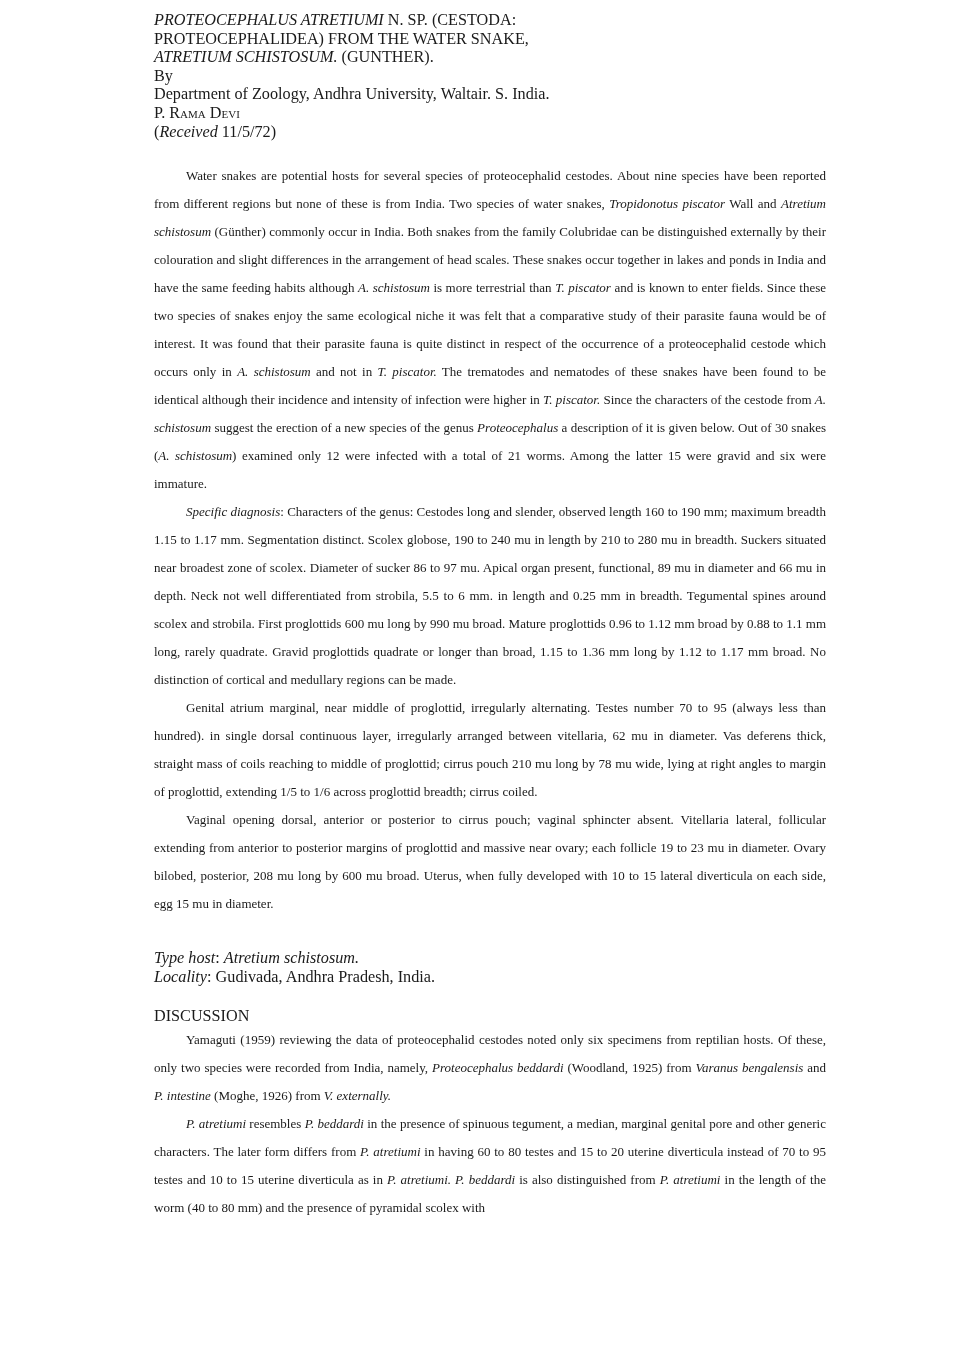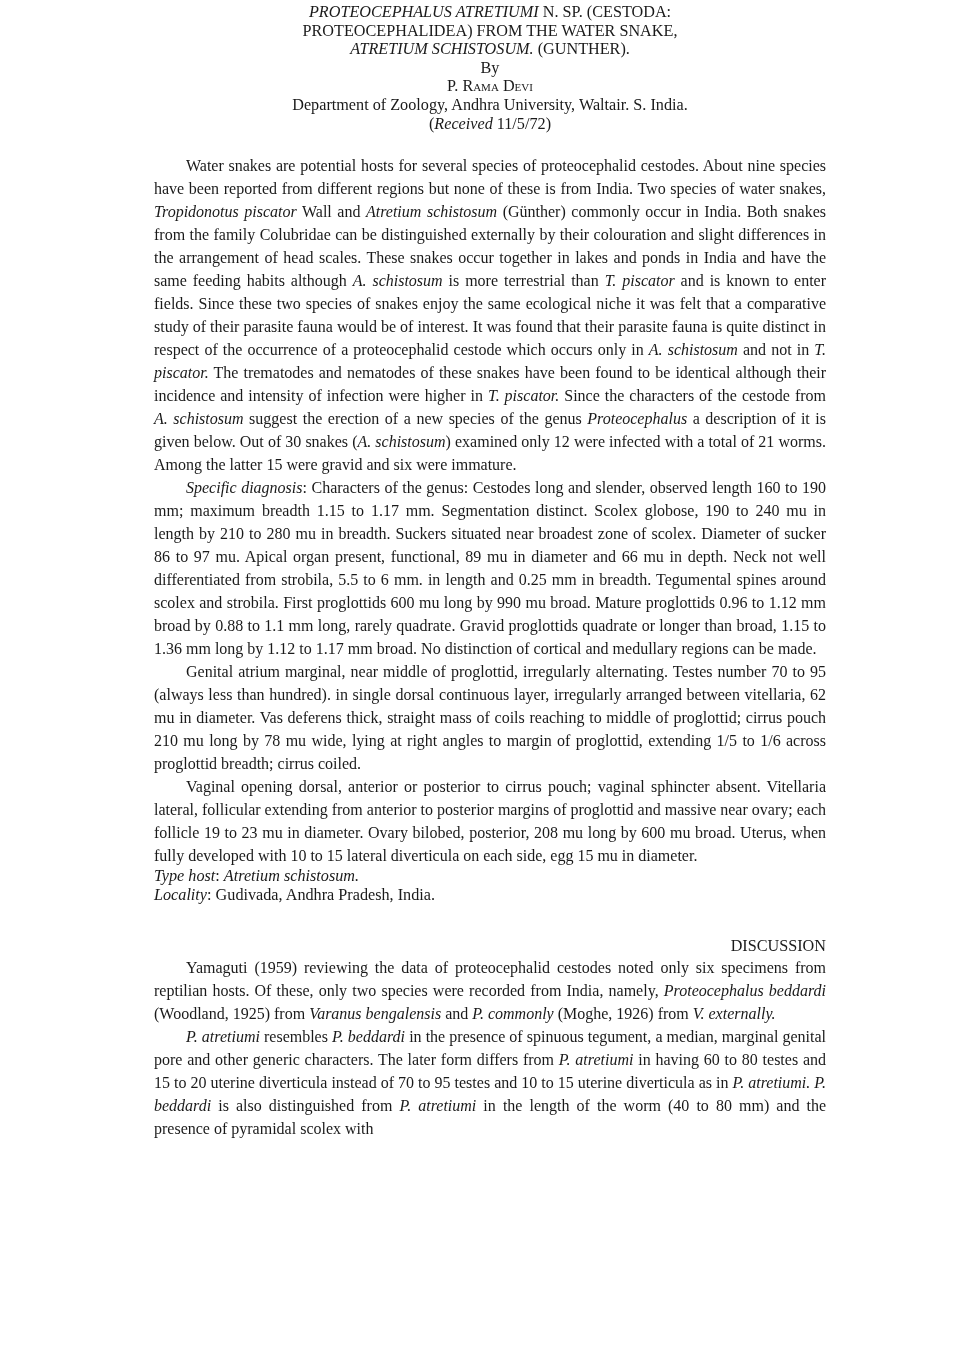--- a/index.html
+++ b/index.html
@@ -1,41 +1,41 @@
 <!DOCTYPE html>
 <html><head>
 <meta charset="utf-8">
 <style>
   html, body { margin: 0; padding: 0; background: #ffffff; }
   body { width: 975px; height: 1350px; position: relative; overflow: hidden;
          font-family: "Liberation Serif", "DejaVu Serif", serif; color: #1a1a1a; }
   .page { position: absolute; left: 154px; top: 0; width: 672px; }
-  .header { text-align: center; font-size: 16.2px; line-height: 18.6px; padding-top: 3px; }
+  .header { text-align: left; font-size: 16.2px; line-height: 18.6px; padding-top: 11px; }
   .header .title-line { display: block; }
   .sc { font-variant: small-caps; }
-  .body-text { font-size: 16px; line-height: 23px; text-align: justify; }
+  .body-text { font-size: 13px; line-height: 28px; text-align: justify; }
   .para { margin: 0; text-indent: 32px; }
   .para.first { margin-top: 21px; }
   i, em { font-style: italic; }
-  .meta { font-size: 16.2px; line-height: 18.9px; }
+  .meta { margin-top: 31px; font-size: 16.2px; line-height: 18.9px; }
   .meta-row { padding-left: 73px; text-indent: -73px; }
-  .disc-heading { text-align: right; margin-top: 32px; font-size: 16.2px; line-height: 18.85px; }
+  .disc-heading { text-align: left; margin-top: 20px; font-size: 16.2px; line-height: 18.85px; }
 </style>
 </head>
 <body>
 
 <div class="page">
 
   <div class="header">
     <span class="title-line"><i>PROTEOCEPHALUS ATRETIUMI</i><span> N. SP. (CESTODA:</span></span>
     <span class="title-line">PROTEOCEPHALIDEA) FROM THE WATER SNAKE,</span>
     <span class="title-line"><i>ATRETIUM SCHISTOSUM.</i><span> (GUNTHER).</span></span>
     <span class="title-line">By</span>
+    <span class="title-line">Department of Zoology, Andhra University, Waltair. S. India.</span>
     <span class="title-line sc">P. Rama Devi</span>
-    <span class="title-line">Department of Zoology, Andhra University, Waltair. S. India.</span>
     <span class="title-line">(<i>Received</i> <span>11/5/72</span>)</span>
   </div>
 
   <div class="body-text">
     <p class="para first"><span>Water snakes are potential hosts for several species of proteocephalid cestodes. About nine species have been reported from different regions but none of these is from India. Two species of water snakes, </span><i>Tropidonotus piscator</i><span> Wall and </span><i>Atretium schistosum</i><span> (Günther) commonly occur in India. Both snakes from the family Colubridae can be distinguished externally by their colouration and slight differences in the arrangement of head scales. These snakes occur together in lakes and ponds in India and have the same feeding habits although </span><i>A. schistosum</i><span> is more terrestrial than </span><i>T. piscator</i><span> and is known to enter fields. Since these two species of snakes enjoy the same ecological niche it was felt that a comparative study of their parasite fauna would be of interest. It was found that their parasite fauna is quite distinct in respect of the occurrence of a proteocephalid cestode which occurs only in </span><i>A. schistosum</i><span> and not in </span><i>T. piscator.</i><span> The trematodes and nematodes of these snakes have been found to be identical although their incidence and intensity of infection were higher in </span><i>T. piscator.</i><span> Since the characters of the cestode from </span><i>A. schistosum</i><span> suggest the erection of a new species of the genus </span><i>Proteocephalus</i><span> a description of it is given below. Out of 30 snakes (</span><i>A. schistosum</i><span>) examined only 12 were infected with a total of 21 worms. Among the latter 15 were gravid and six were immature.</span></p>
 
     <p class="para"><i>Specific diagnosis</i><span>: Characters of the genus: Cestodes long and slender, observed length 160 to 190 mm; maximum breadth 1.15 to 1.17 mm. Segmentation distinct. Scolex globose, 190 to 240 mu in length by 210 to 280 mu in breadth. Suckers situated near broadest zone of scolex. Diameter of sucker 86 to 97 mu. Apical organ present, functional, 89 mu in diameter and 66 mu in depth. Neck not well differentiated from strobila, 5.5 to 6 mm. in length and 0.25 mm in breadth. Tegumental spines around scolex and strobila. First proglottids 600 mu long by 990 mu broad. Mature proglottids 0.96 to 1.12 mm broad by 0.88 to 1.1 mm long, rarely quadrate. Gravid proglottids quadrate or longer than broad, 1.15 to 1.36 mm long by 1.12 to 1.17 mm broad. No distinction of cortical and medullary regions can be made.</span></p>
 
     <p class="para">Genital atrium marginal, near middle of proglottid, irregularly alternating. Testes number 70 to 95 (always less than hundred). in single dorsal continuous layer, irregularly arranged between vitellaria, 62 mu in diameter. Vas deferens thick, straight mass of coils reaching to middle of proglottid; cirrus pouch 210 mu long by 78 mu wide, lying at right angles to margin of proglottid, extending 1/5 to 1/6 across proglottid breadth; cirrus coiled.</p>
 
@@ -43,17 +43,17 @@
   </div>
 
   <div class="meta">
     <div class="meta-row"><i>Type host</i>: <i>Atretium schistosum.</i></div>
     <div class="meta-row"><i>Locality</i>: <span>Gudivada, Andhra Pradesh, India.</span></div>
   </div>
 
   <div class="disc-heading">DISCUSSION</div>
 
   <div class="body-text">
-    <p class="para"><span>Yamaguti (1959) reviewing the data of proteocephalid cestodes noted only six specimens from reptilian hosts. Of these, only two species were recorded from India, namely, </span><i>Proteocephalus beddardi</i><span> (Woodland, 1925) from </span><i>Varanus bengalensis</i><span> and </span><i>P. commonly</i><span> (Moghe, 1926) from </span><i>V. externally.</i></p>
+    <p class="para"><span>Yamaguti (1959) reviewing the data of proteocephalid cestodes noted only six specimens from reptilian hosts. Of these, only two species were recorded from India, namely, </span><i>Proteocephalus beddardi</i><span> (Woodland, 1925) from </span><i>Varanus bengalensis</i><span> and </span><i>P. intestine</i><span> (Moghe, 1926) from </span><i>V. externally.</i></p>
     <p class="para"><i>P. atretiumi</i><span> resembles </span><i>P. beddardi</i><span> in the presence of spinuous tegument, a median, marginal genital pore and other generic characters. The later form differs from </span><i>P. atretiumi</i><span> in having 60 to 80 testes and 15 to 20 uterine diverticula instead of 70 to 95 testes and 10 to 15 uterine diverticula as in </span><i>P. atretiumi. P. beddardi</i><span> is also distinguished from </span><i>P. atretiumi</i><span> in the length of the worm (40 to 80 mm) and the presence of pyramidal scolex with</span></p>
   </div>
 
 </div>
 
 </body></html>

